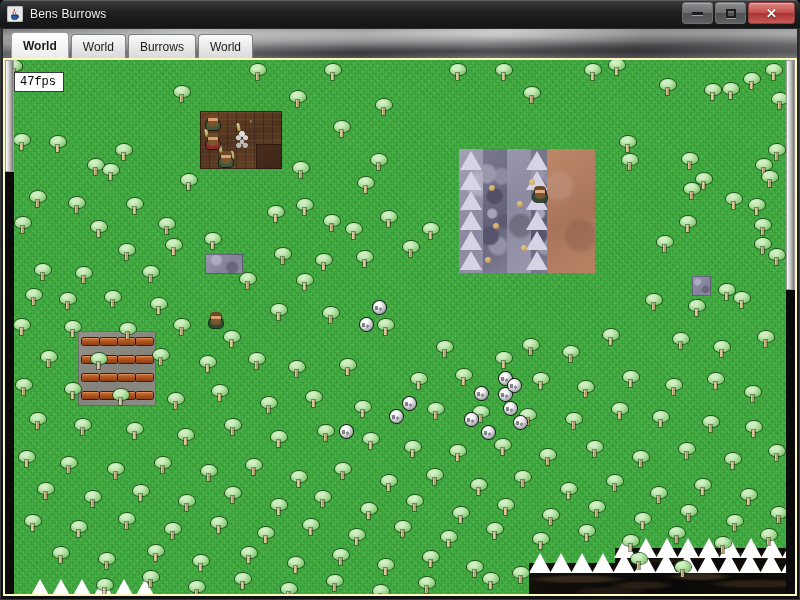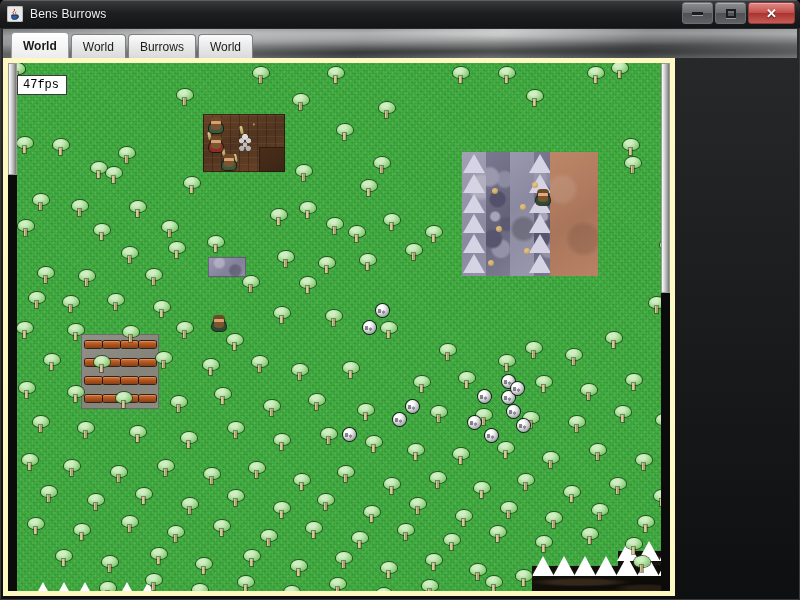--- a/index.html
+++ b/index.html
@@ -115,23 +115,23 @@
   .tab.active {
     background: linear-gradient(to bottom, #ffffff 0%, #f4f4f4 60%, #ececec 100%);
     border-color: #9b9d9f;
     height: 26px;
     font-weight: 600;
   }
 
   
   .viewport {
     position: absolute;
-    left: 3px; top: 58px; width: 672px; height: 538px;
+    left: 3px; top: 58px; width: 794px; height: 538px;
     box-sizing: border-box;
-    border: 5px solid #fef9c3;
+    border: 2px solid #fef9c3;
     overflow: hidden;
     background: #3aa03a;
   }
 
   .world {
     position: absolute;
     left: 0; top: 0; width: 794px; height: 536px;
     background-color: #3ea93e;
     background-image:
       repeating-linear-gradient(0deg,   rgba(0,0,0,0.055) 0 1px, transparent 1px 3px),

